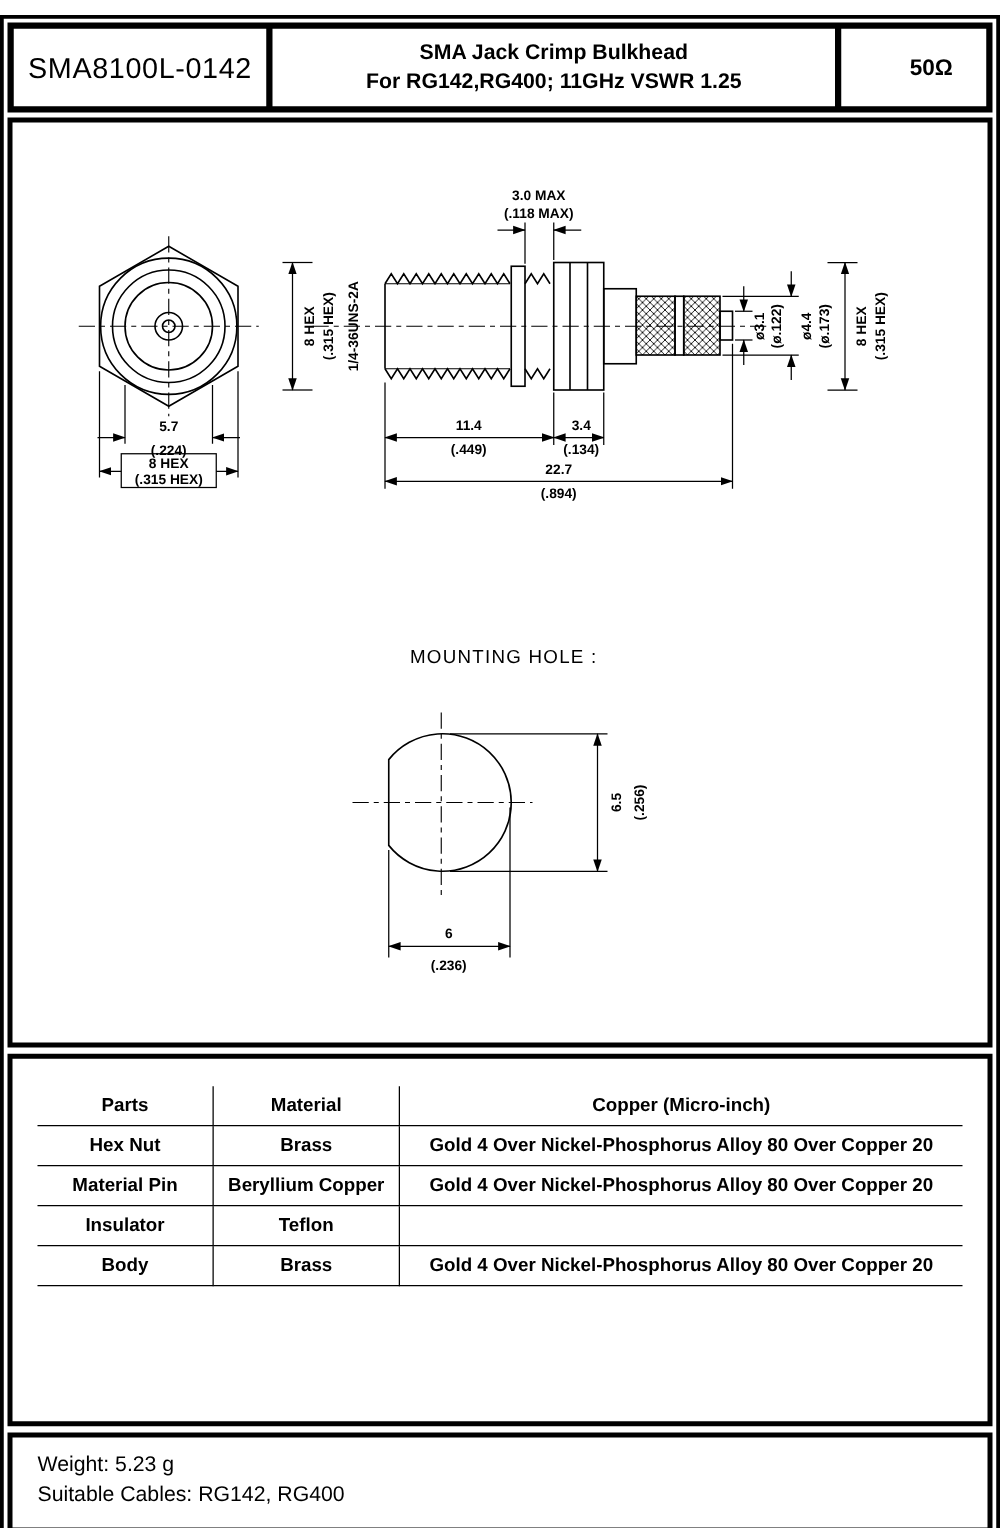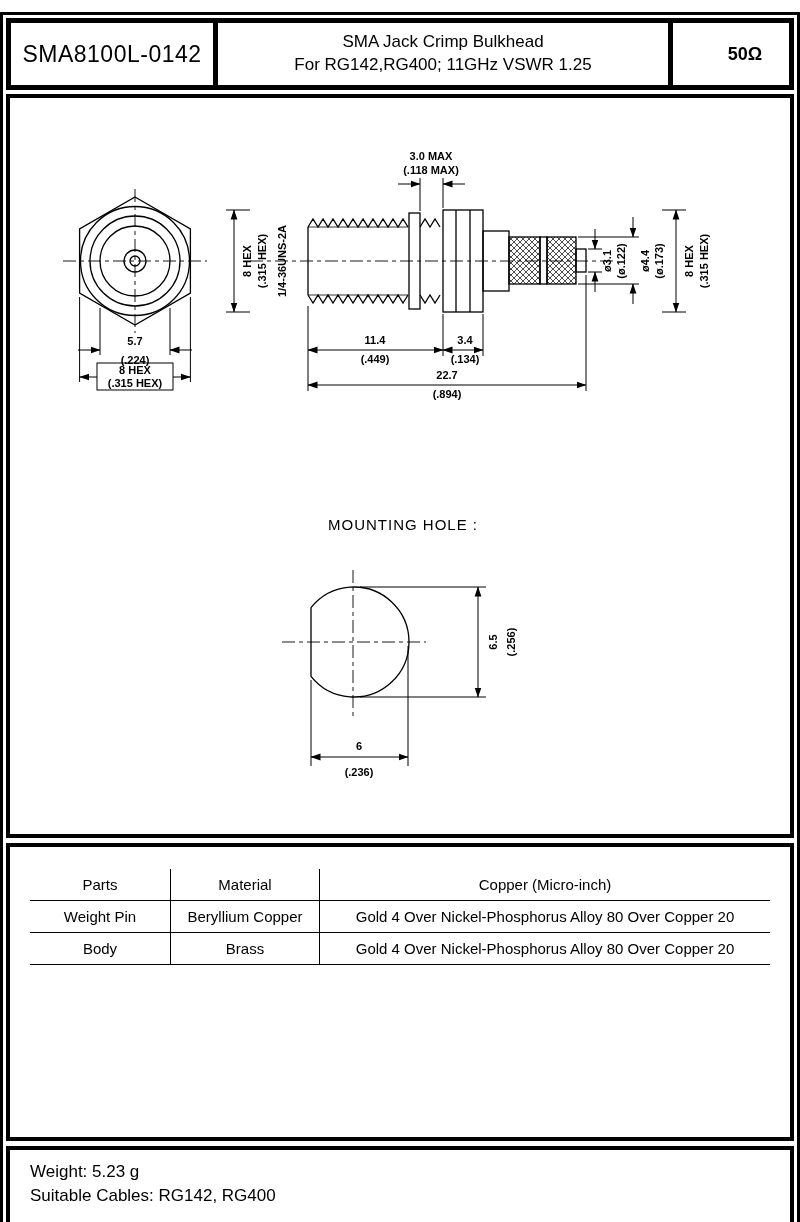--- a/index.html
+++ b/index.html
@@ -4,32 +4,32 @@
 <style>
   html,body{margin:0;padding:0;background:#fff;}
   .page{position:relative;width:800px;height:1222px;background:#fff;border:3px solid #000;
         box-sizing:border-box;font-family:"Liberation Sans",sans-serif;color:#000;overflow:hidden;margin-top:12px;}
 
   
   .header{position:absolute;left:3px;top:3px;width:788px;height:72px;background:#000;
           display:flex;gap:5px;padding:5px;box-sizing:border-box;}
   .cell{background:#fff;display:flex;align-items:center;justify-content:center;}
   .part-cell{width:202px;font-size:23px;letter-spacing:.5px;}
-  .title-cell{flex:1;flex-direction:column;font-weight:400;font-size:17px;line-height:1.35;text-align:center;}
+  .title-cell{flex:1;flex-direction:column;font-weight:700;font-size:17px;line-height:1.35;text-align:center;}
   .ohm-cell{width:88px;font-weight:700;font-size:18px;padding-left:28px;}
 
   .box{position:absolute;left:3px;width:788px;border:4px solid #000;box-sizing:border-box;background:#fff;}
   .drawing-box{top:79px;height:744px;}
   .table-box{top:828px;height:298px;}
   .footer-box{top:1131px;height:80px;padding:8px 20px;font-size:17px;}
   .footer-box div{margin:4px 0;}
 
   
   table.mat{border-collapse:collapse;width:740px;margin:22px auto 0;font-size:15px;}
-  .mat th,.mat td{height:31px;font-weight:400;text-align:center;padding:0 4px;
+  .mat th,.mat td{height:31px;font-weight:700;text-align:center;padding:0 4px;
                   border-bottom:1.6px solid #000;}
   .mat .c1{width:132px;border-right:1.6px solid #000;}
   .mat .c2{width:140px;border-right:1.6px solid #000;}
 
   
   svg text{font-family:"Liberation Sans",sans-serif;}
   .dim{font-size:11px;font-weight:700;fill:#000;}
   .mh{font-size:15px;fill:#000;letter-spacing:1px;}
   .outline{stroke:#000;fill:none;stroke-width:1.3px;}
   .thin{stroke:#000;fill:none;stroke-width:1px;}
@@ -223,23 +223,33 @@
     <table class="mat">
       <thead>
         <tr>
           <th class="c1">Parts</th>
           <th class="c2">Material</th>
           <th>Copper (Micro-inch)</th>
         </tr>
       </thead>
       <tbody>
         <tr>
-          <td class="c1">Weight Pin</td>
+          <td class="c1">Hex Nut</td>
+          <td class="c2">Brass</td>
+          <td>Gold 4 Over Nickel-Phosphorus Alloy 80 Over Copper 20</td>
+        </tr>
+        <tr>
+          <td class="c1">Material Pin</td>
           <td class="c2">Beryllium Copper</td>
           <td>Gold 4 Over Nickel-Phosphorus Alloy 80 Over Copper 20</td>
+        </tr>
+        <tr>
+          <td class="c1">Insulator</td>
+          <td class="c2">Teflon</td>
+          <td></td>
         </tr>
         <tr>
           <td class="c1">Body</td>
           <td class="c2">Brass</td>
           <td>Gold 4 Over Nickel-Phosphorus Alloy 80 Over Copper 20</td>
         </tr>
       </tbody>
     </table>
   </div>
 

